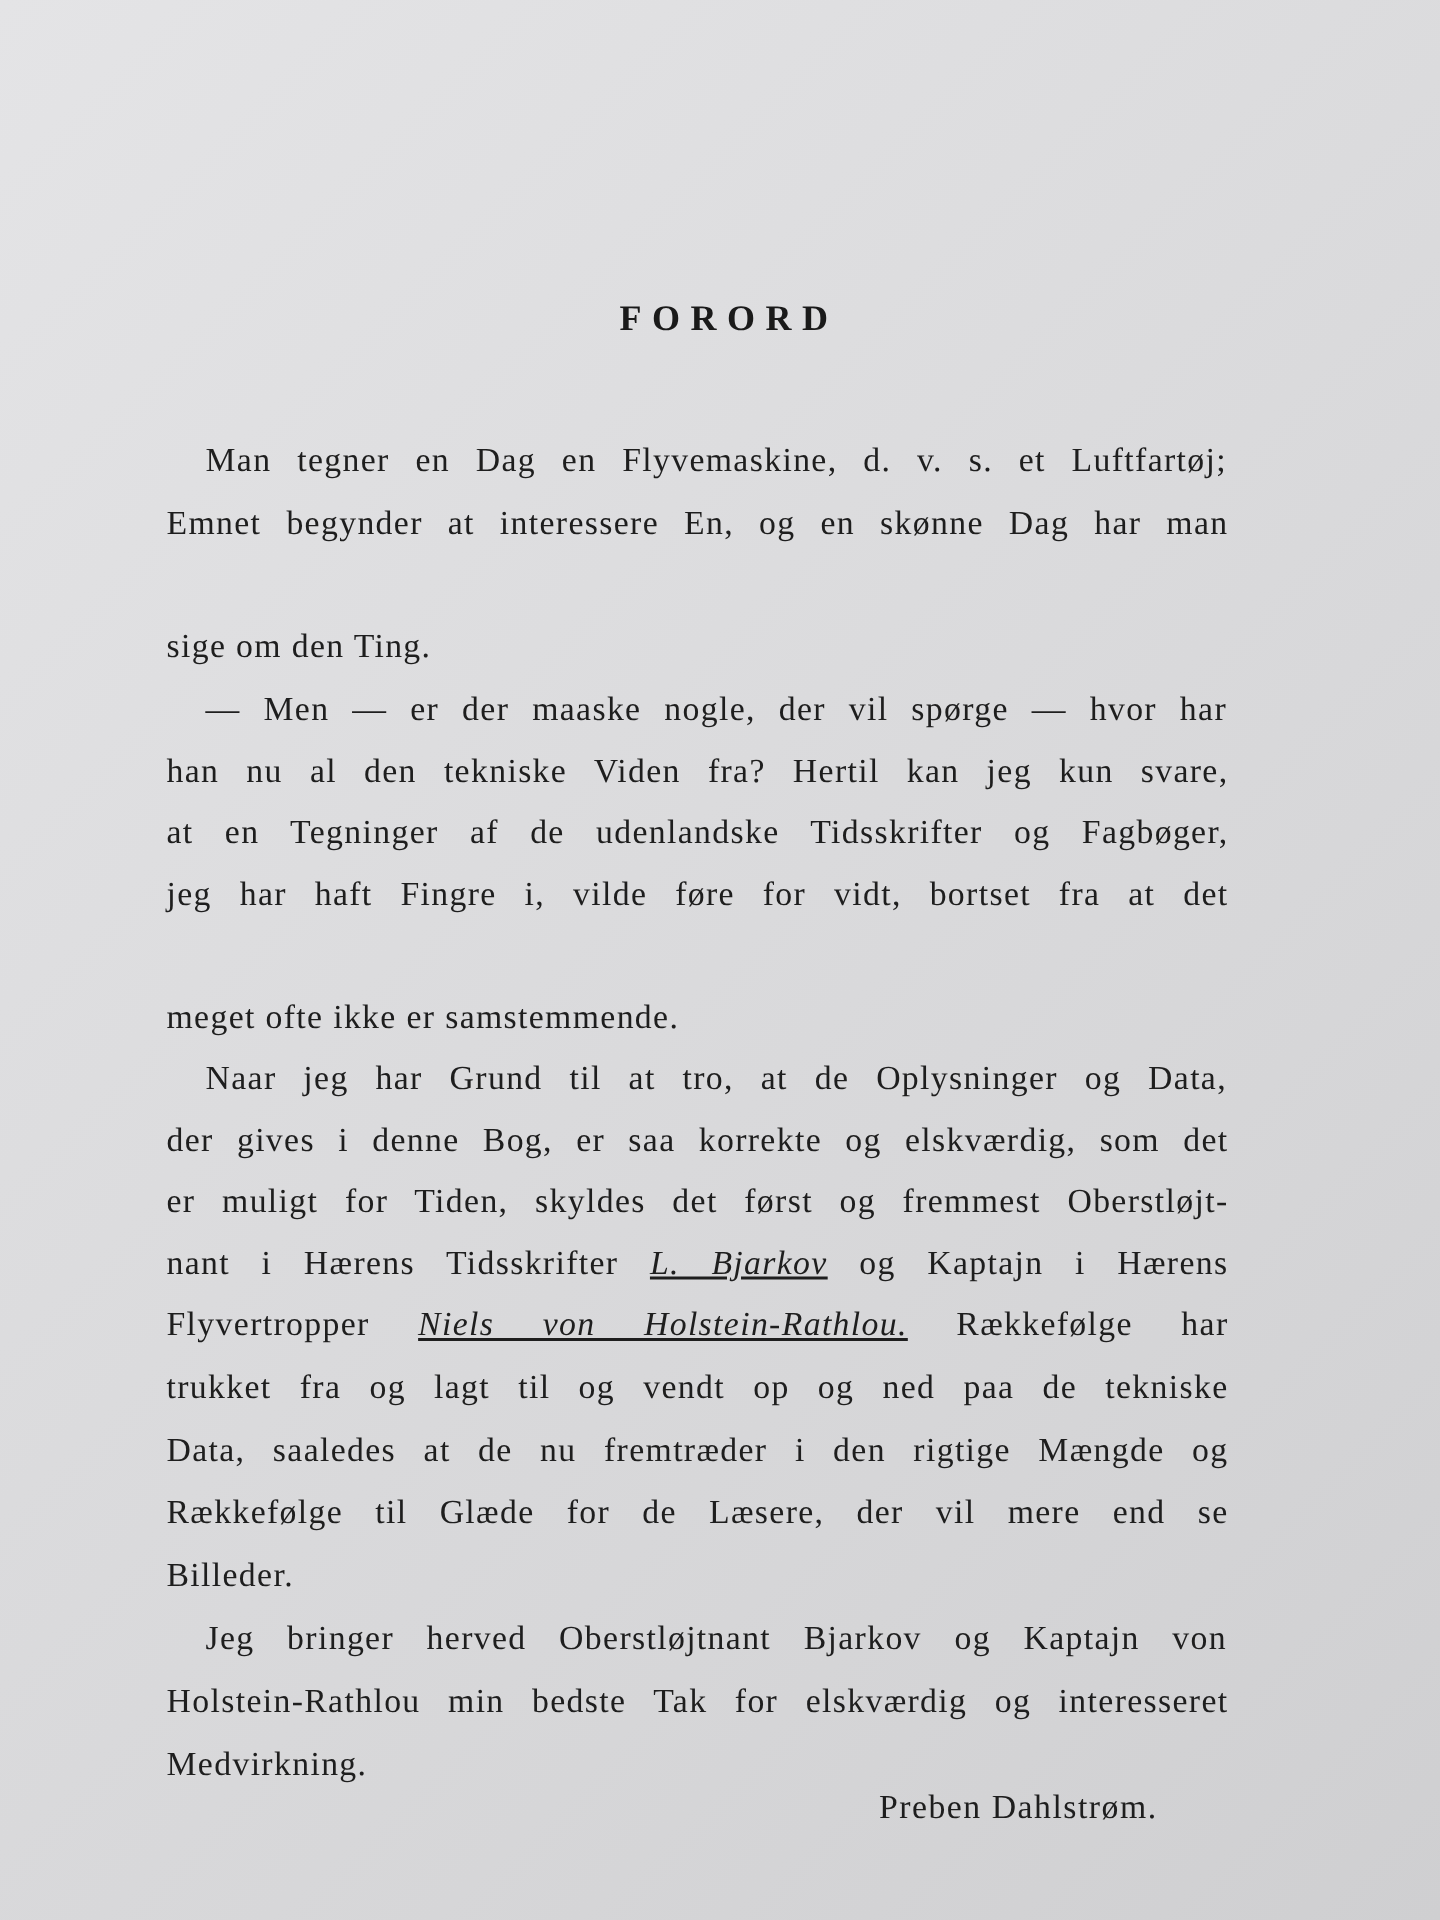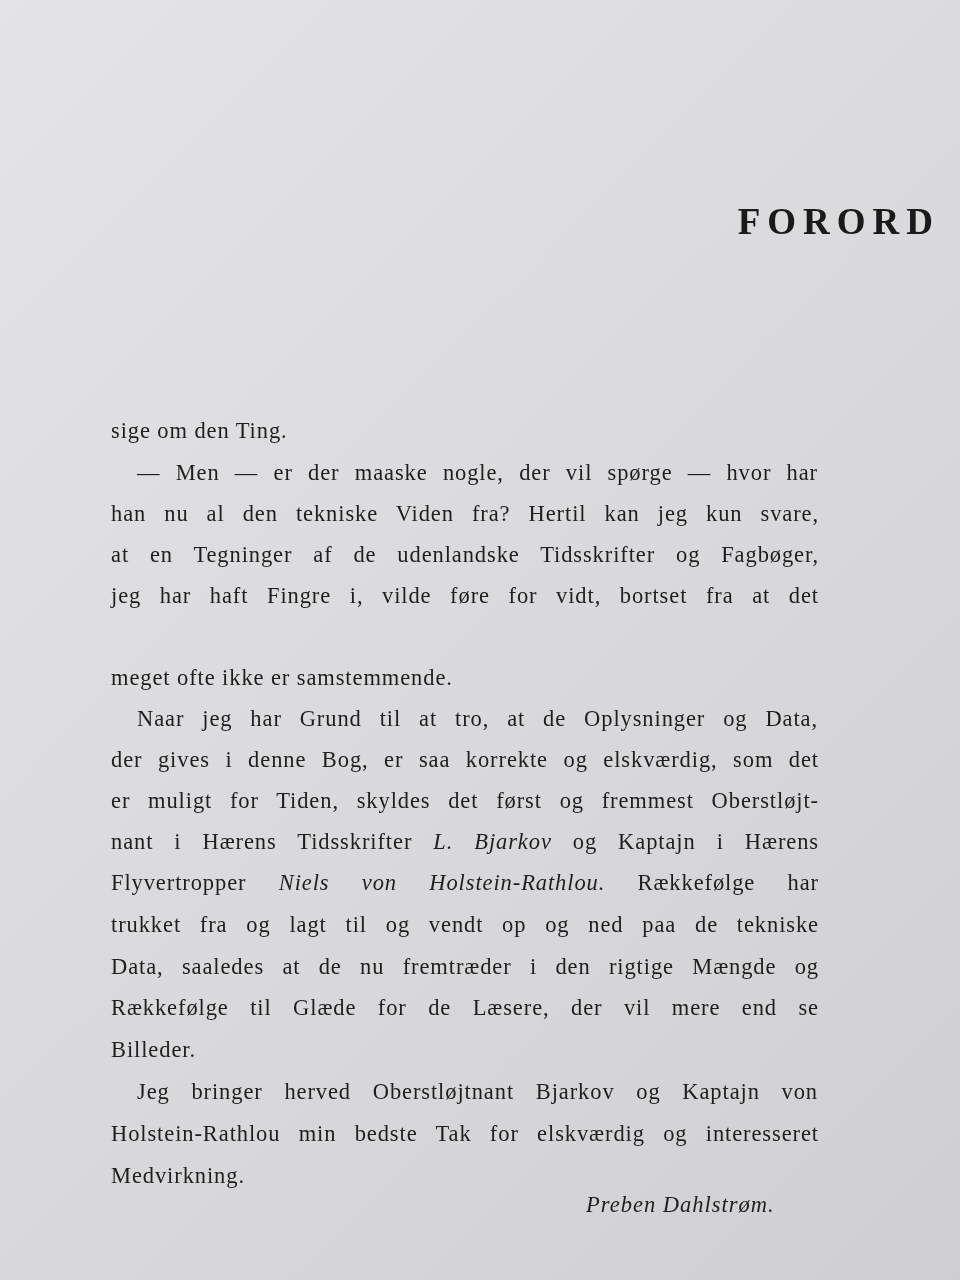--- a/index.html
+++ b/index.html
@@ -5,43 +5,45 @@
   html, body { margin:0; padding:0; }
   body {
     width:960px; height:1280px; overflow:hidden;
     background: linear-gradient(135deg, #e4e4e6 0%, #dcdcde 40%, #d6d6d8 70%, #cfcfd1 100%);
     font-family: "Liberation Serif", "DejaVu Serif", serif;
     color:#1e1e1e;
     position:relative;
   }
   .page { position:absolute; left:0; top:0; width:960px; height:1280px; }
   .title {
-    position:absolute; top:200px; left:0; width:940px; text-align:right;
-    font-size:37px; font-weight:bold; letter-spacing:7px; color:#1a1a1a;
+    position:absolute; top:200px; left:16px; width:940px; text-align:center;
+    font-size:24px; font-weight:bold; letter-spacing:7px; color:#1a1a1a;
   }
   .line {
     position:absolute; left:111px; width:708px;
     font-size:22.5px; letter-spacing:0.9px; white-space:nowrap;
     text-align:justify; text-align-last:justify;
     height:30px; line-height:30px;
   }
   .line.indent { left:137px; width:681px; }
   .line.last { text-align-last:left; }
   .sig {
-    position:absolute; left:586px; top:1192px; font-style:italic;
+    position:absolute; left:586px; top:1192px; 
     font-size:22.5px; letter-spacing:1px; white-space:nowrap;
   }
-  i { font-style:italic; }
+  i { font-style:italic;text-decoration:underline; }
 </style>
 </head>
 <body>
 
 <div class="page">
   <div class="title">FORORD</div>
 
+  <div class="line indent" style="top:292px">Man tegner en Dag en Flyvemaskine, d. v. s. et Luftfartøj;</div>
+  <div class="line" style="top:334px">Emnet begynder at interessere En, og en skønne Dag har man</div>
   <div class="line last" style="top:416px">sige om den Ting.</div>
 
   <div class="line indent" style="top:458px">— Men — er der maaske nogle, der vil spørge — hvor har</div>
   <div class="line" style="top:499px">han nu al den tekniske Viden fra? Hertil kan jeg kun svare,</div>
   <div class="line" style="top:540px">at en Tegninger af de udenlandske Tidsskrifter og Fagbøger,</div>
   <div class="line" style="top:581px">jeg har haft Fingre i, vilde føre for vidt, bortset fra at det</div>
   <div class="line last" style="top:663px">meget ofte ikke er samstemmende.</div>
 
   <div class="line indent" style="top:704px">Naar jeg har Grund til at tro, at de Oplysninger og Data,</div>
   <div class="line" style="top:745px">der gives i denne Bog, er saa korrekte og elskværdig, som det</div>

